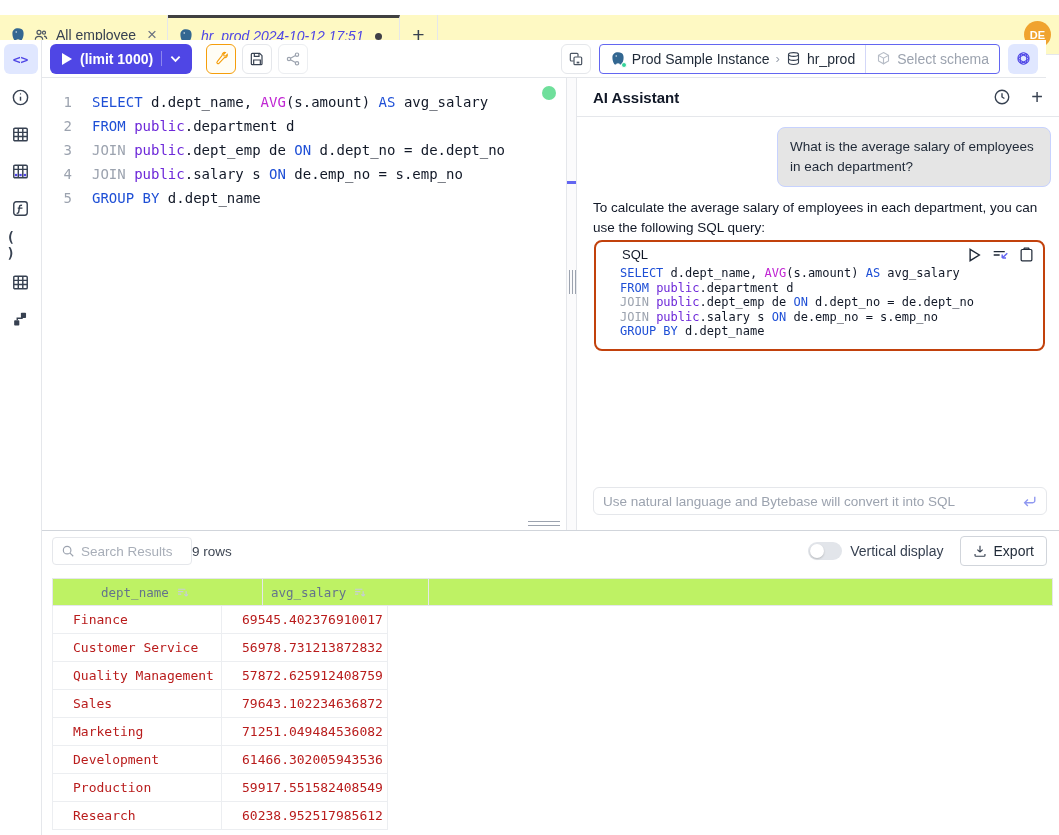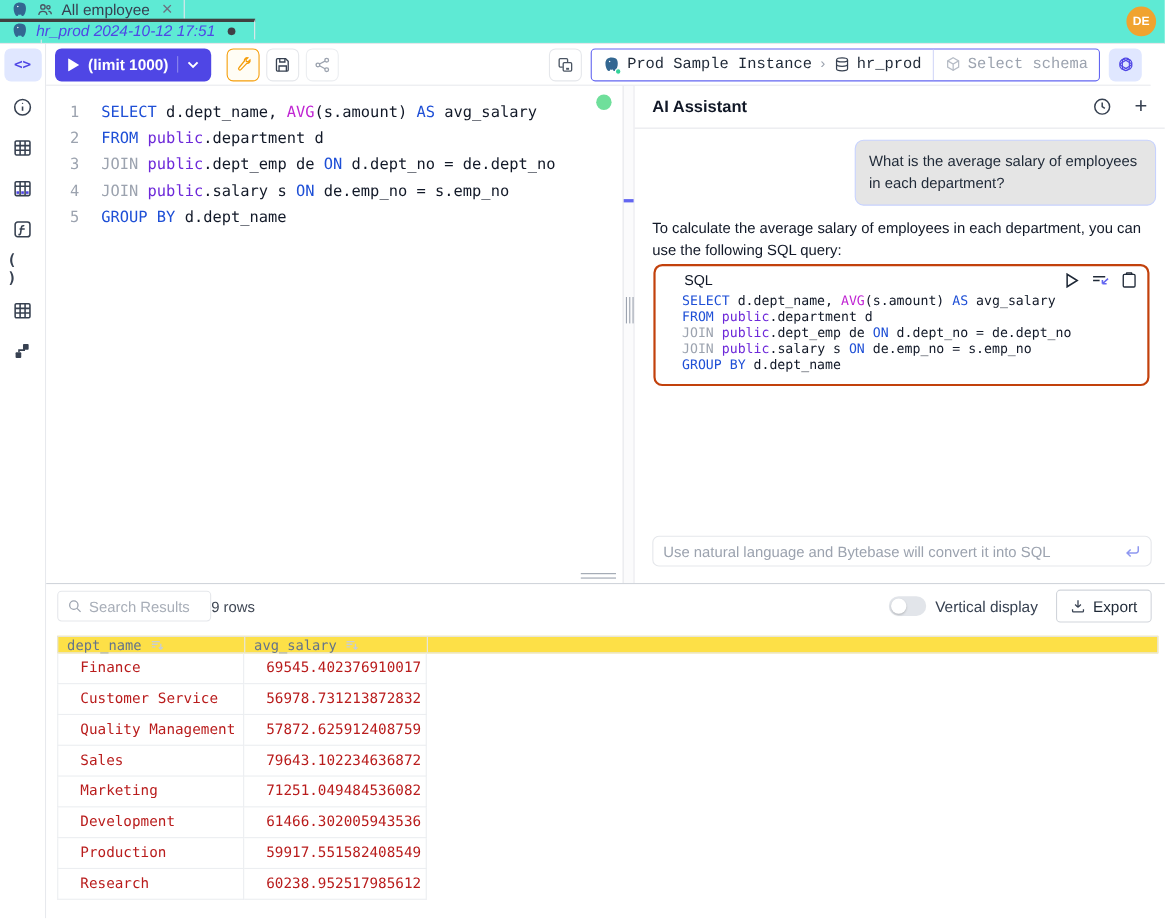--- a/index.html
+++ b/index.html
@@ -1,20 +1,20 @@
 <!DOCTYPE html>
 <html><head>
 <meta charset="utf-8">
 <style>
   * { margin:0; padding:0; box-sizing:border-box; }
   body { font-family:"Liberation Sans", sans-serif; background:#fff; }
   .app { position:relative; width:1059px; height:835px; overflow:hidden; background:#fff; font-size:14px; color:#1f2937; }
 
   
-  .tabbar { position:absolute; left:0; top:0; right:0; height:40px; border-bottom:1px solid #e5e7eb; display:flex; background:#5eead4;flex-direction:column; }
+  .tabbar { position:absolute; left:0; top:15px; right:0; height:40px; border-bottom:1px solid #e5e7eb; display:flex; background:#fef9c3; }
   .tab { display:flex; align-items:center; gap:7px; padding:0 10px; border-right:1px solid #e5e7eb; height:100%; cursor:default; }
   .tab-1 { width:168px; color:#374151; }
   .tab-2 { width:232px; color:#4f46e5; font-weight:500; border-top:3px solid #404040;font-style:italic; }
   .tab-close { margin-left:auto; color:#6b7280; font-size:17px; line-height:1; }
   .tab-dot { width:7px; height:7px; border-radius:50%; background:#3f3f46; margin-left:4px; flex:none; }
   .tab-plus { width:38px; display:flex; align-items:center; justify-content:center; border-right:1px solid #e5e7eb; font-size:21px; color:#374151; }
   .avatar { position:absolute; right:8px; top:6px; width:27px; height:27px; border-radius:50%; background:#f0a32f; color:#fff; font-size:11px; font-weight:700; display:flex; align-items:center; justify-content:center; }
 
   
   .sidebar { position:absolute; left:0; top:40px; bottom:0; width:42px; border-right:1px solid #e5e7eb; background:#fff; display:flex; flex-direction:column; align-items:center; }
@@ -23,21 +23,21 @@
   .side-icon:first-of-type { margin-top:14px; }
   .parens-glyph { font-family:"DejaVu Sans Mono", monospace; font-size:14px; font-weight:700; color:#374151; letter-spacing:1px; }
 
   
   .toolbar { position:absolute; left:42px; top:40px; right:13px; height:38px; border-bottom:1px solid #e5e7eb; display:flex; align-items:center; justify-content:space-between; padding:0 8px; background:#fff; }
   .tb-left { display:flex; align-items:center; gap:6px; }
   .run-btn { height:30px; background:#4f46e5; border:none; border-radius:6px; color:#fff; display:flex; align-items:center; gap:8px; padding:0 11px; font-size:14px; font-weight:600; font-family:inherit; margin-right:8px; }
   .run-divider { width:1px; height:15px; background:rgba(255,255,255,.35); }
   .icon-btn { width:30px; height:30px; border:1px solid #e5e7eb; border-radius:6px; background:#fff; display:flex; align-items:center; justify-content:center; }
   .wrench-btn { border-color:#f59e0b; background:#fffdf5; }
-  .tb-right { display:flex; align-items:flex-start; gap:8px;font-family:Liberation Mono, monospace; }
+  .tb-right { display:flex; align-items:flex-start; gap:8px; }
   .conn-chip { height:30px; border:1px solid #6366f1; border-radius:4px; display:flex; align-items:center; background:#fff; overflow:hidden; }
   .conn-main { display:flex; align-items:center; gap:6px; padding:0 10px; color:#1f2937; }
   .conn-sep { color:#9ca3af; font-size:13px; }
   .conn-div { width:1px; align-self:stretch; background:#d3d7f8; }
   .conn-schema { display:flex; align-items:center; gap:6px; padding:0 10px; color:#9ca3af; }
   .pgwrap { position:relative; width:16px; height:16px; flex:none; }
   .pg-status { position:absolute; right:-1px; bottom:-1px; width:6px; height:6px; border-radius:50%; background:#34d399; border:1px solid #fff; }
   .openai-btn { width:30px; height:30px; border-radius:6px; background:#e0e7ff; border:none; display:flex; align-items:center; justify-content:center; }
 
   
@@ -87,21 +87,21 @@
   .search-input { border:none; outline:none; width:110px; font-size:13.5px; font-family:inherit; color:#374151; background:transparent; }
   .search-input::placeholder { color:#a8aeb8; }
   .rows-count { font-size:13.5px; color:#3f4754; }
   .rt-spacer { flex:1; }
   .toggle { width:34px; height:18px; border-radius:9px; background:#e2e5ea; position:relative; flex:none; }
   .toggle-knob { position:absolute; left:2px; top:2px; width:14px; height:14px; border-radius:50%; background:#fff; box-shadow:0 1px 2px rgba(0,0,0,.2); }
   .toggle-label { margin:0 16px 0 8px; font-size:14px; color:#374151; }
   .export-btn { height:30px; border:1px solid #d1d5db; border-radius:4px; background:#fff; display:flex; align-items:center; gap:7px; padding:0 12px; font-size:14px; color:#1f2937; font-family:inherit; }
 
   .result-table { margin:7px 6px 0 10px; }
-  .rt-header { display:flex; height:16px; background:#fde047; border:1px solid #e5e7eb; align-items:stretch; }
+  .rt-header { display:flex; height:28px; background:#bef264; border:1px solid #e5e7eb; align-items:stretch;padding-left:40px; }
   .rt-hcell { display:flex; align-items:center; gap:7px; padding-left:8px; font-family:"DejaVu Sans Mono", monospace; font-size:12.5px; color:#64748b; border-right:1px solid #e5e7eb; }
   .rt-hcell.c1 { width:170px; }
   .rt-hcell.c2 { width:166px; }
   .rt-hfill { flex:1; }
   .result-row { display:flex; height:28px; }
   .rt-cell { display:flex; align-items:center; padding-left:20px; font-family:"DejaVu Sans Mono", monospace; font-size:13px; color:#b91c1c; border-right:1px solid #eceef1; border-bottom:1px solid #eceef1; }
   .result-row .rt-cell:first-child { width:170px; border-left:1px solid #eceef1; }
   .result-row .rt-cell:last-child { width:166px; }
   svg { display:block; }
 </style>

